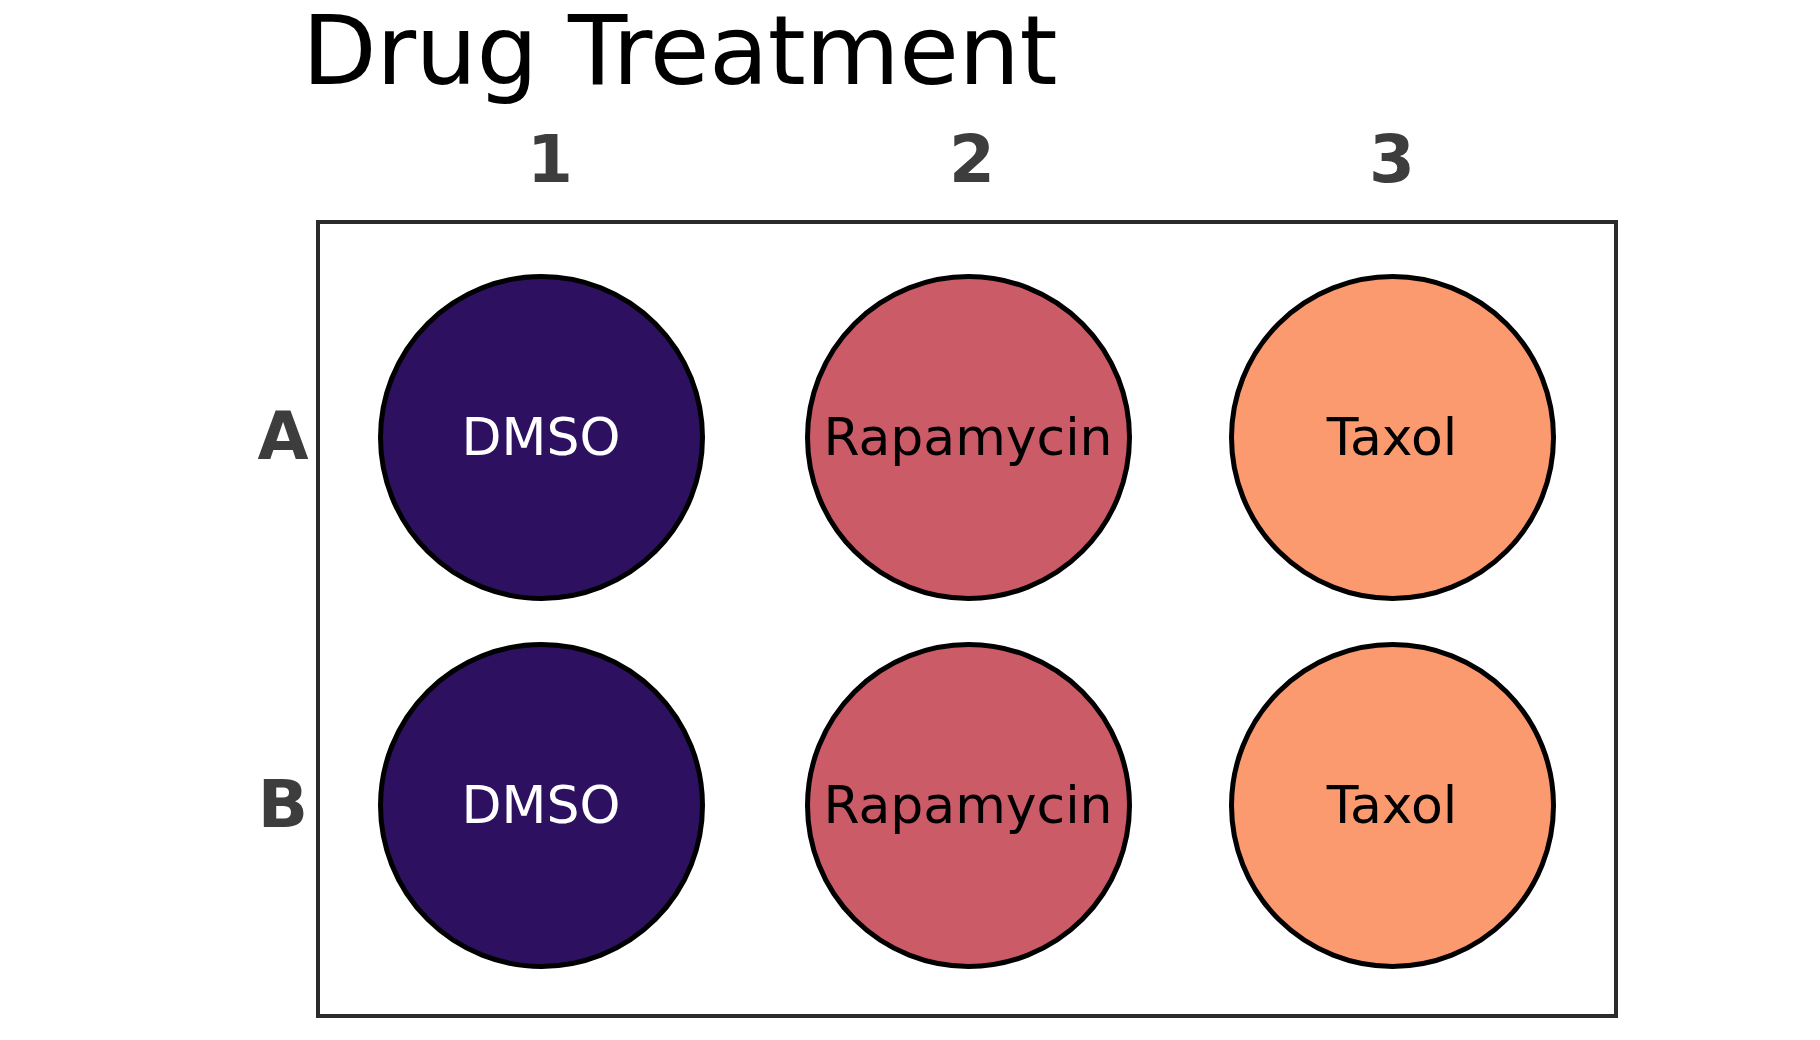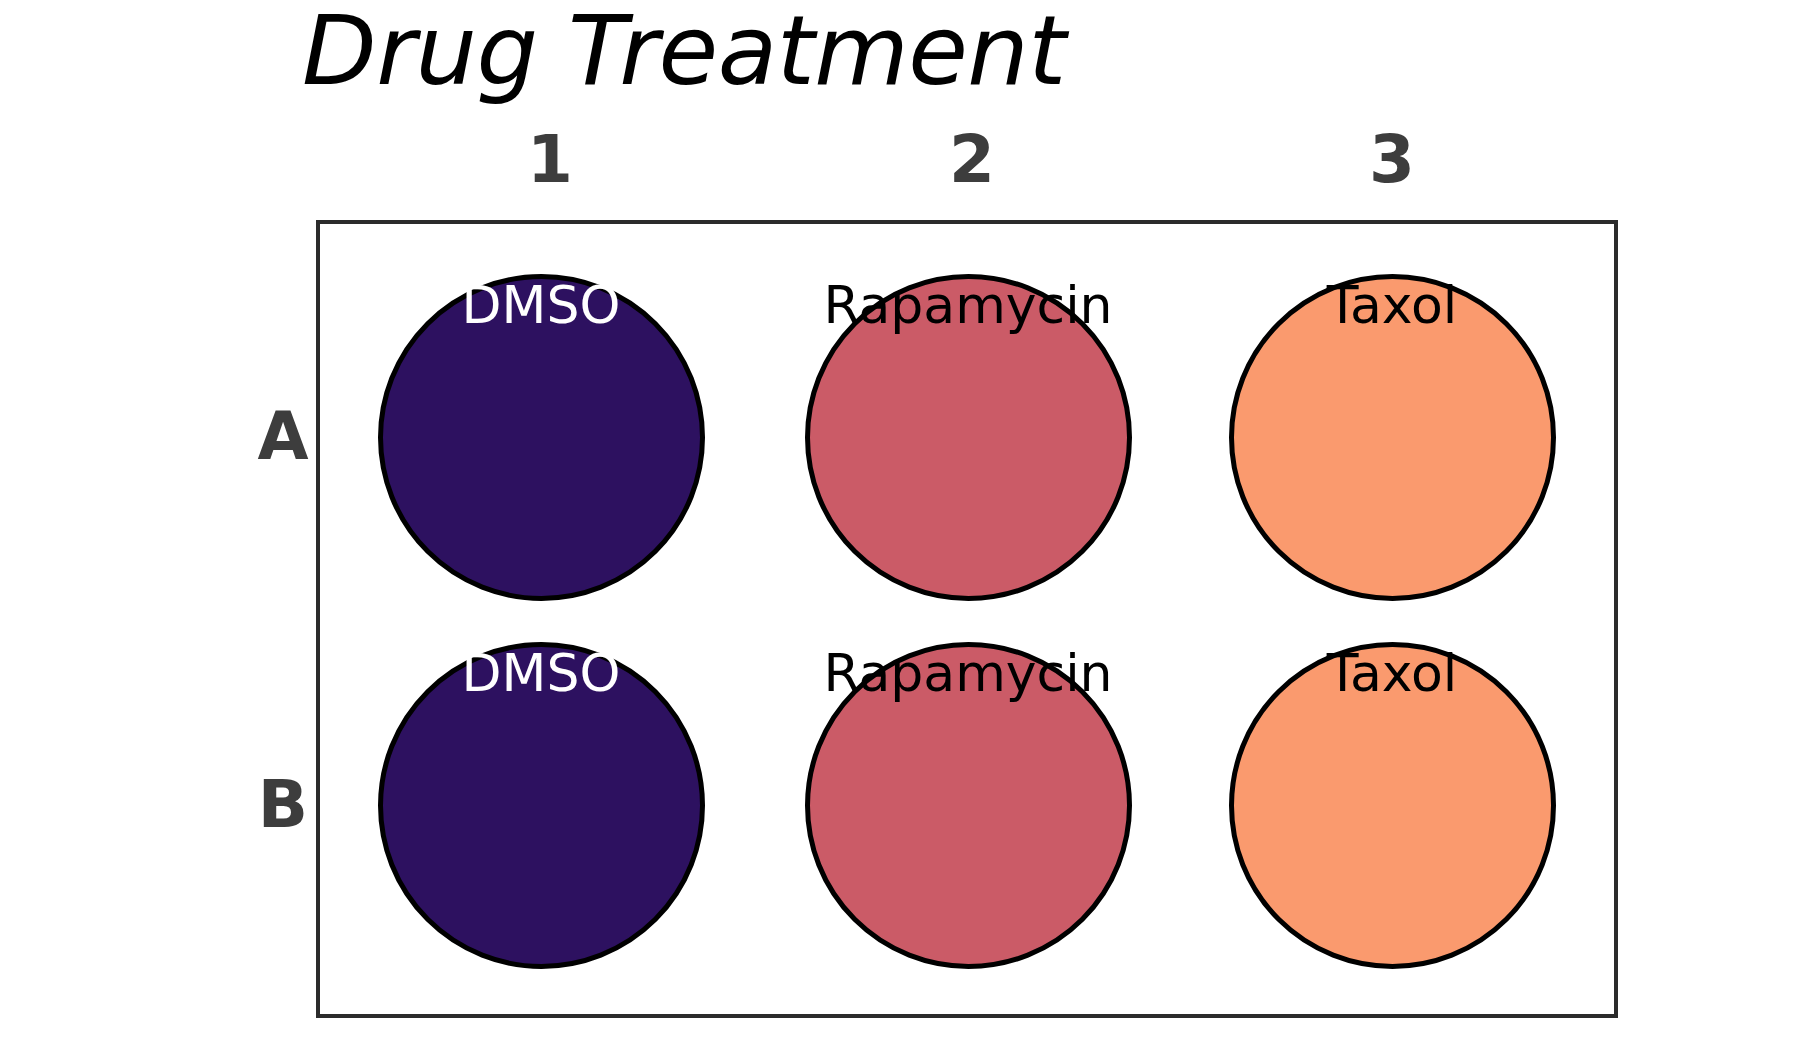--- a/index.html
+++ b/index.html
@@ -26,21 +26,20 @@
   .plate-title {
     position: absolute;
     left: 302px;
     top: 2px;
     font-size: 97px;
     line-height: 1.0;
     font-weight: 400;
     color: #000000;
     letter-spacing: -0.5px;
     white-space: nowrap;
-    font-style: italic;
   }
 
   
   .col-header-row {
     position: absolute;
     left: 0;
     top: 122px;
     width: 1820px;
     height: 76px;
   }
@@ -97,20 +96,21 @@
   .well {
     position: absolute;
     width: 327px;
     height: 327px;
     margin-left: -163.5px;
     margin-top: -163.5px;
     box-sizing: border-box;
     border: 5px solid #000000;
     border-radius: 50%;
     display: flex;
+    align-items: center;
     justify-content: center;
   }
   .well-label {
     font-size: 52px;
     line-height: 1.0;
     font-weight: 400;
     white-space: nowrap;
     text-align: center;
     pointer-events: none;
   }

